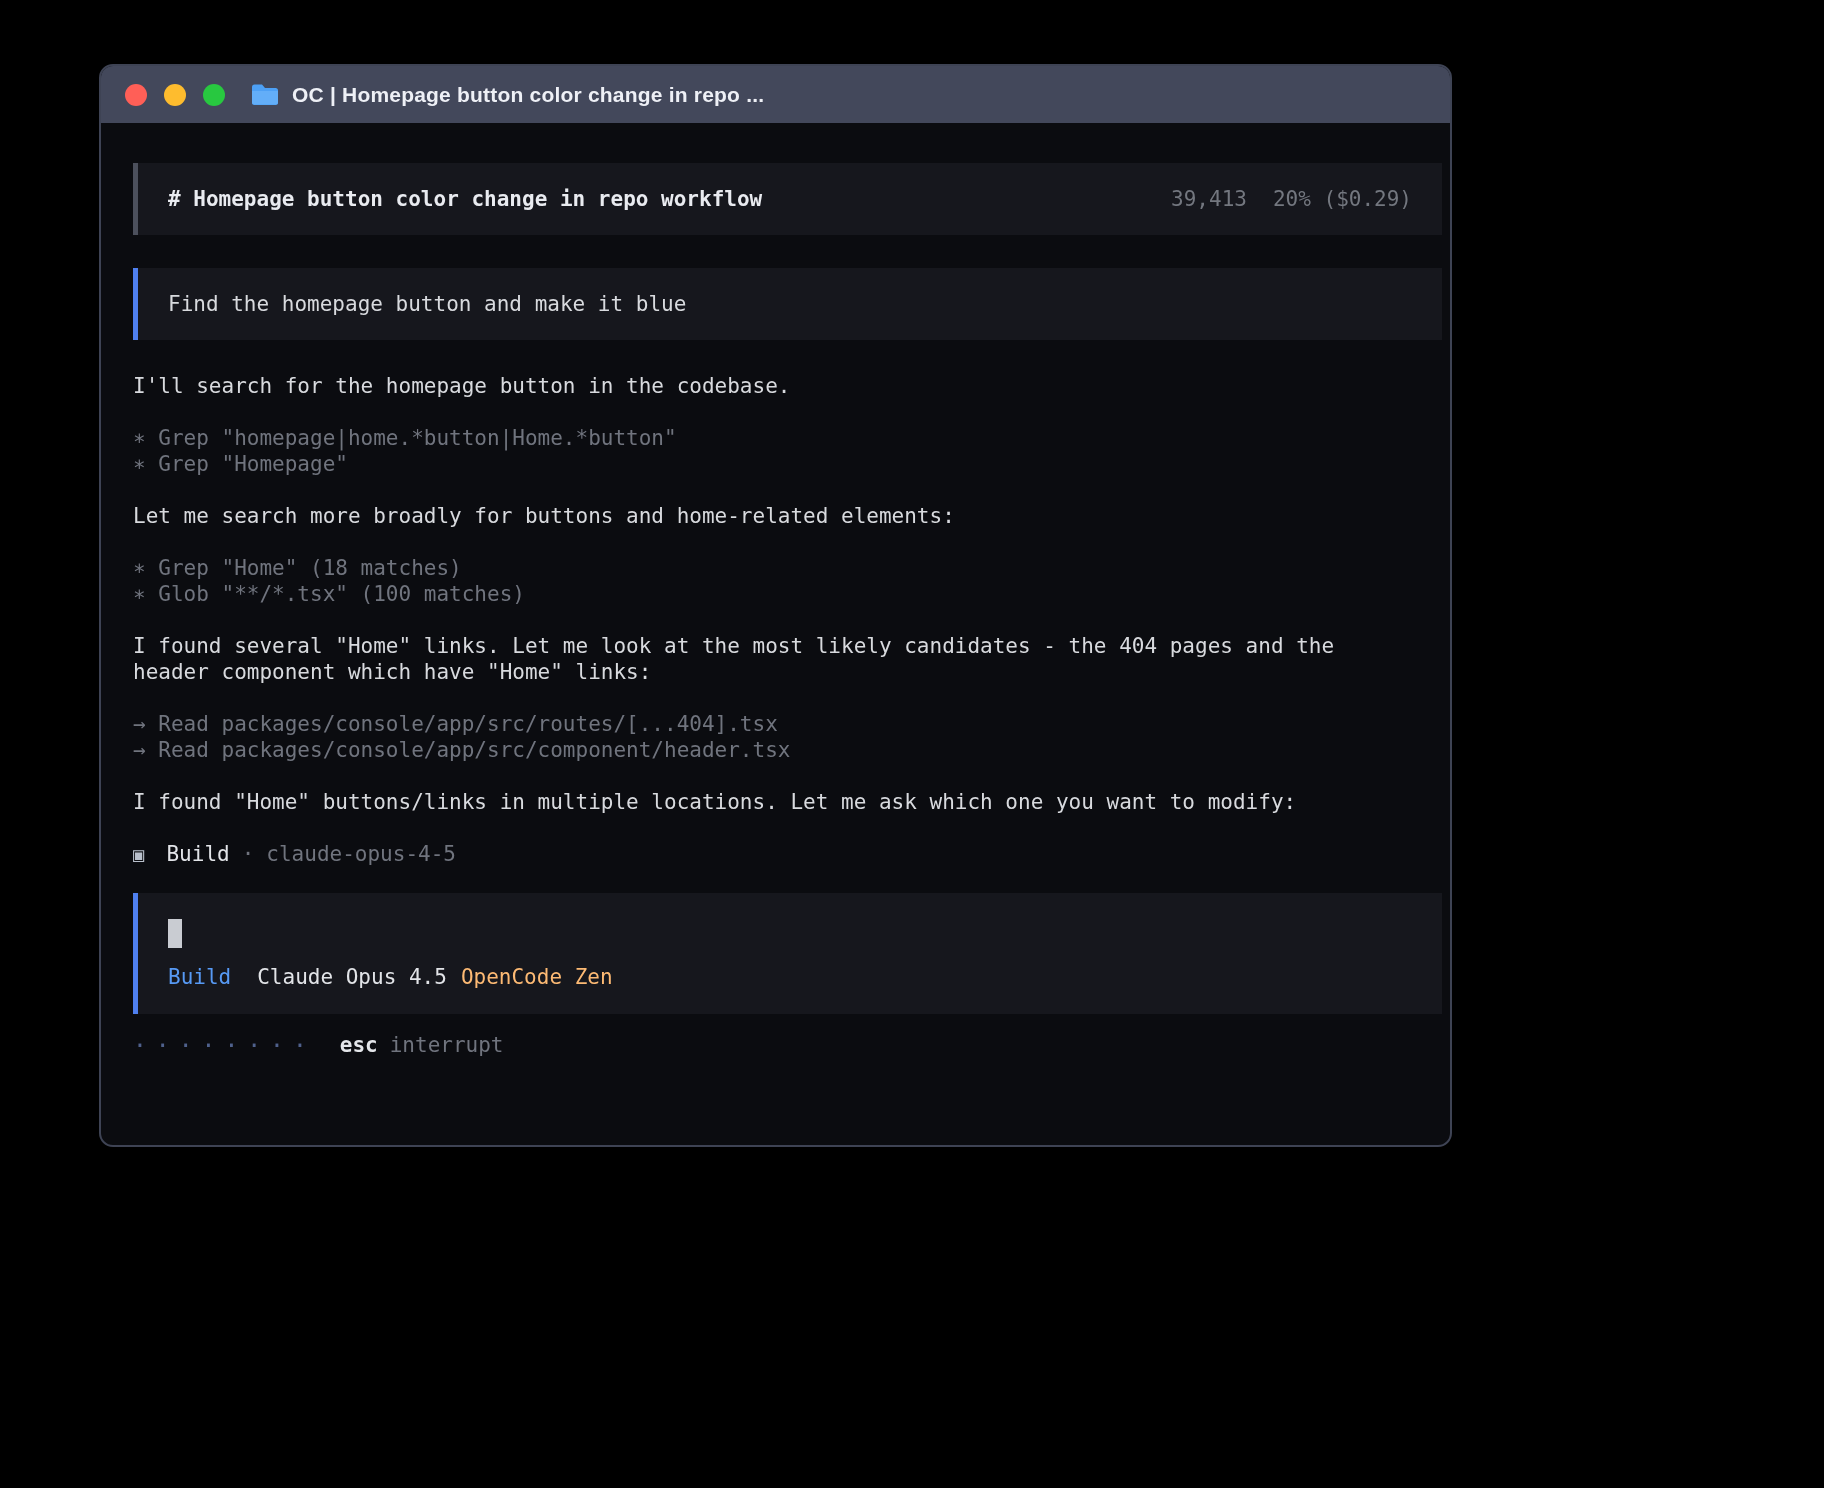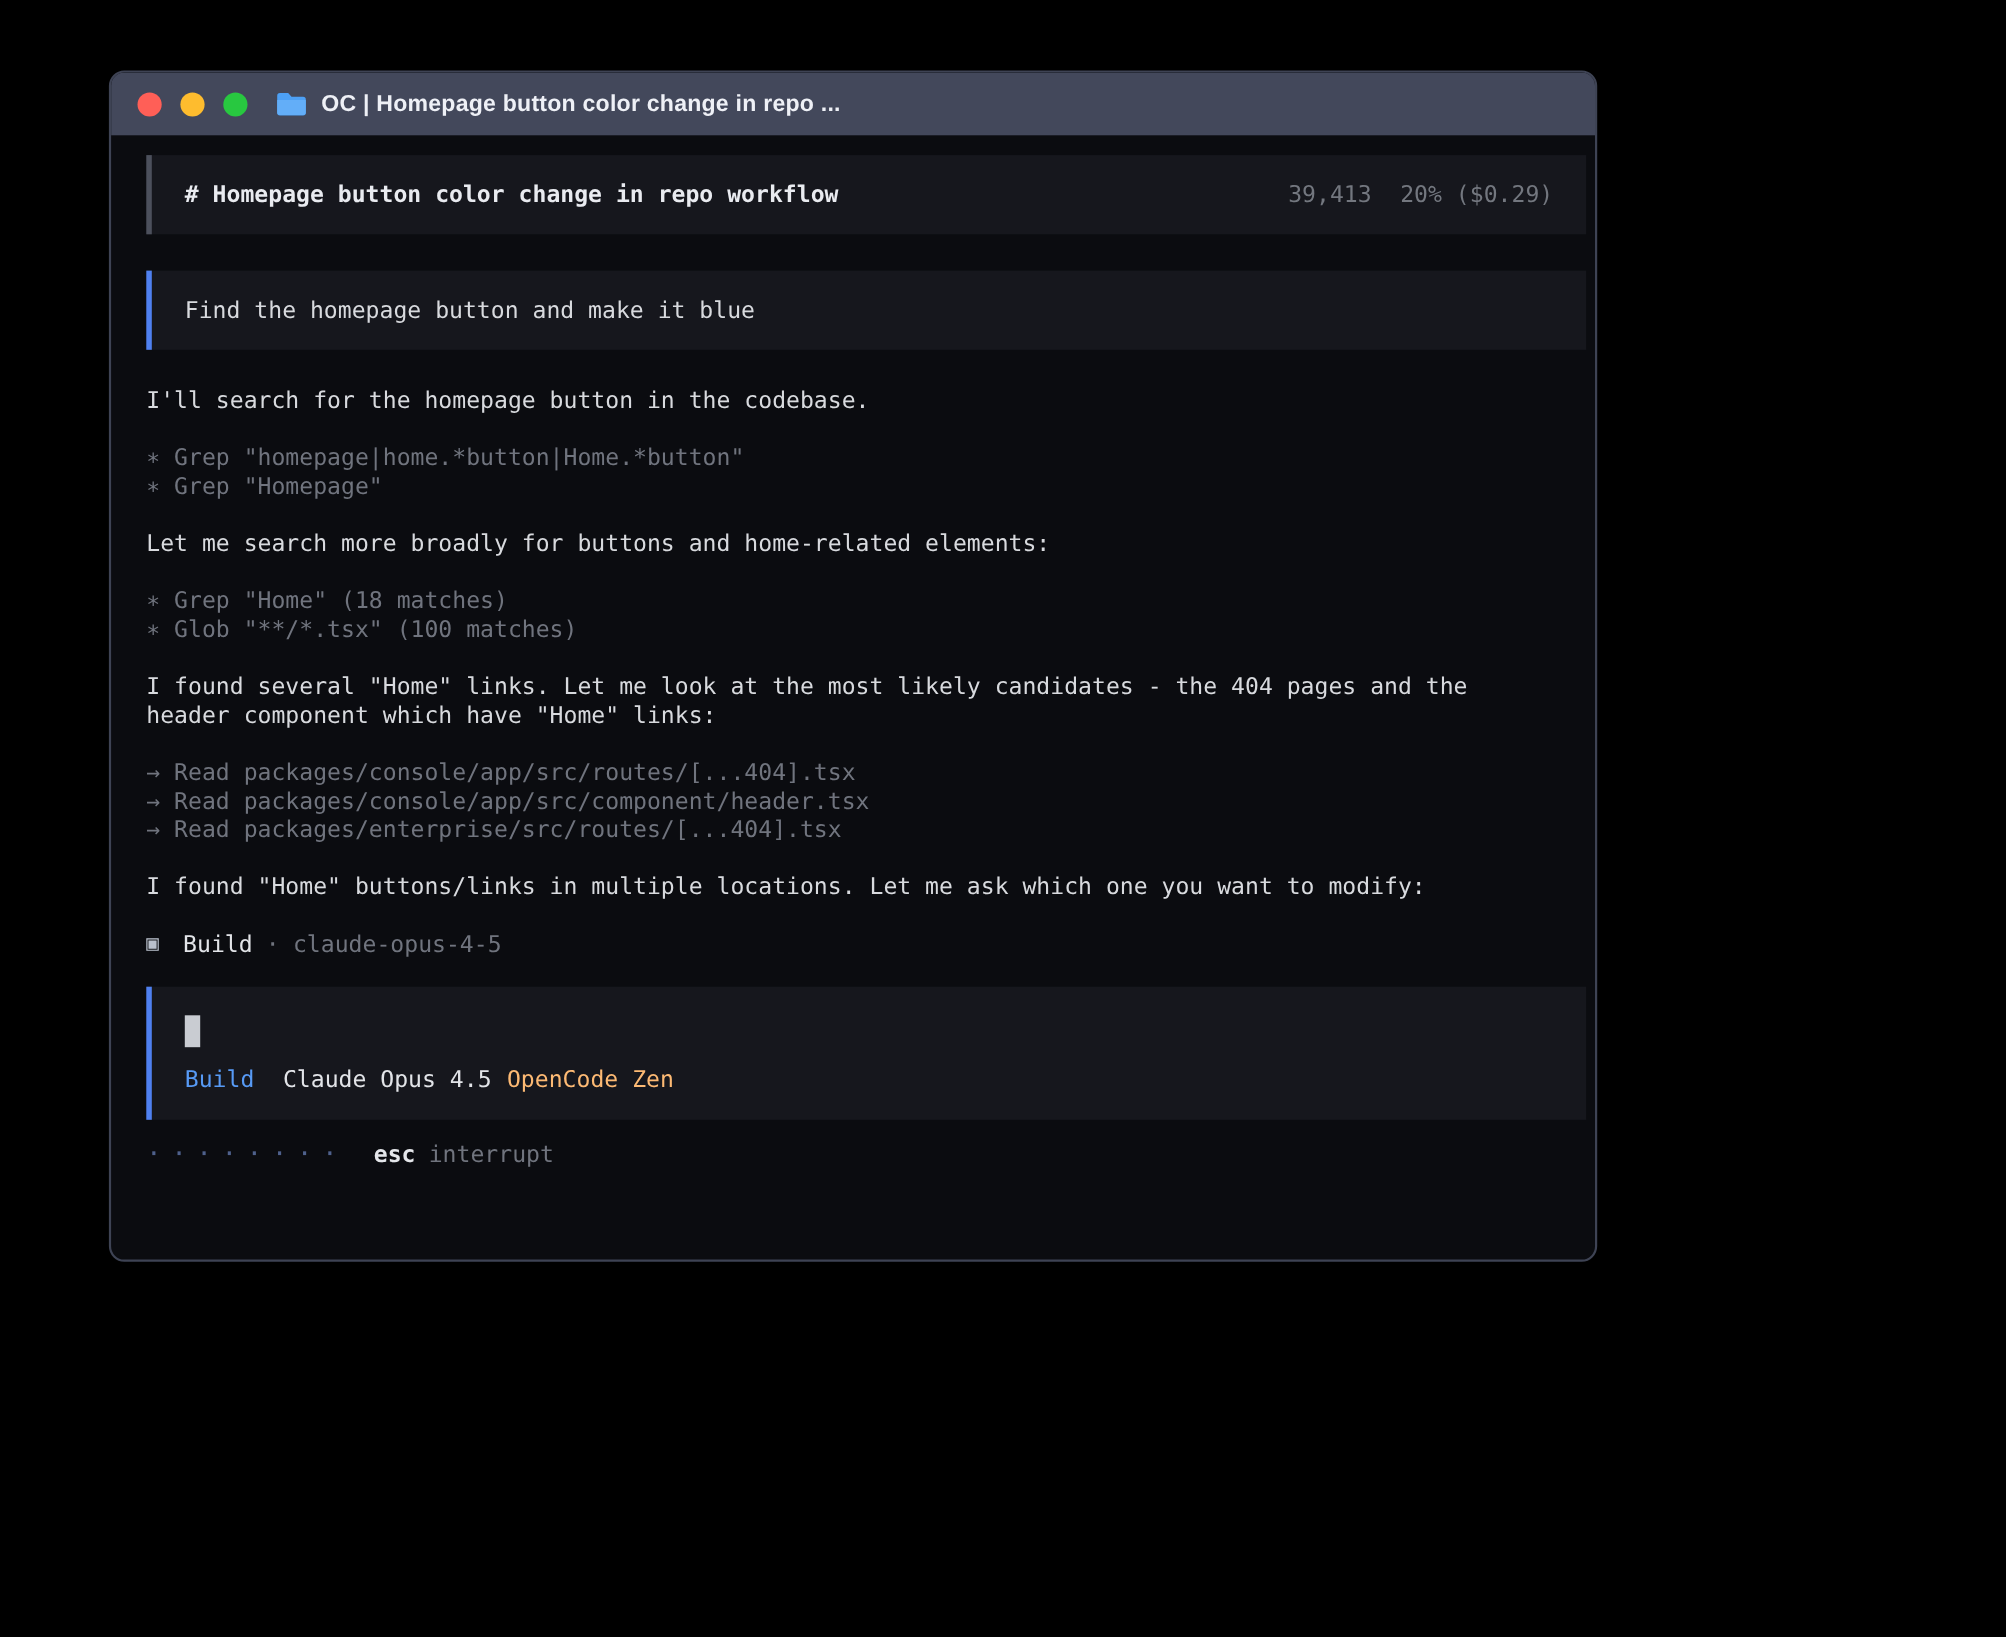--- a/index.html
+++ b/index.html
@@ -37,21 +37,21 @@
     color: #eef0f6;
     font-family: "Liberation Sans", sans-serif;
     font-weight: bold;
     font-size: 21px;
     letter-spacing: 0.2px;
     white-space: nowrap;
   }
   .content {
     margin-left: 32px;
     width: 1309px;
-    padding-top: 18px;
+    padding-top: 40px;
     font-size: 21px;
     line-height: 26px;
     color: #d8dade;
   }
   .block {
     background: #16171d;
     padding: 23px 30px;
   }
   .header-block {
     border-left: 5px solid #4c505c;
@@ -149,21 +149,20 @@
     </div>
 
     <div class="mt">
       <div class="ln">I found several "Home" links. Let me look at the most likely candidates - the 404 pages and the</div>
       <div class="ln">header component which have "Home" links:</div>
     </div>
 
     <div class="mt">
       <div class="ln muted">→ Read packages/console/app/src/routes/[...404].tsx</div>
       <div class="ln muted">→ Read packages/console/app/src/component/header.tsx</div>
-      <div class="ln muted">→ Read packages/enterprise/src/routes/[...404].tsx</div>
     </div>
 
     <div class="ln mt">I found "Home" buttons/links in multiple locations. Let me ask which one you want to modify:</div>
 
 
     <div class="agent-row">
       <span class="agent-icon">▣</span>
       <span class="agent-name">Build</span>
       <span class="agent-sep">·</span>
       <span class="agent-model">claude-opus-4-5</span>

